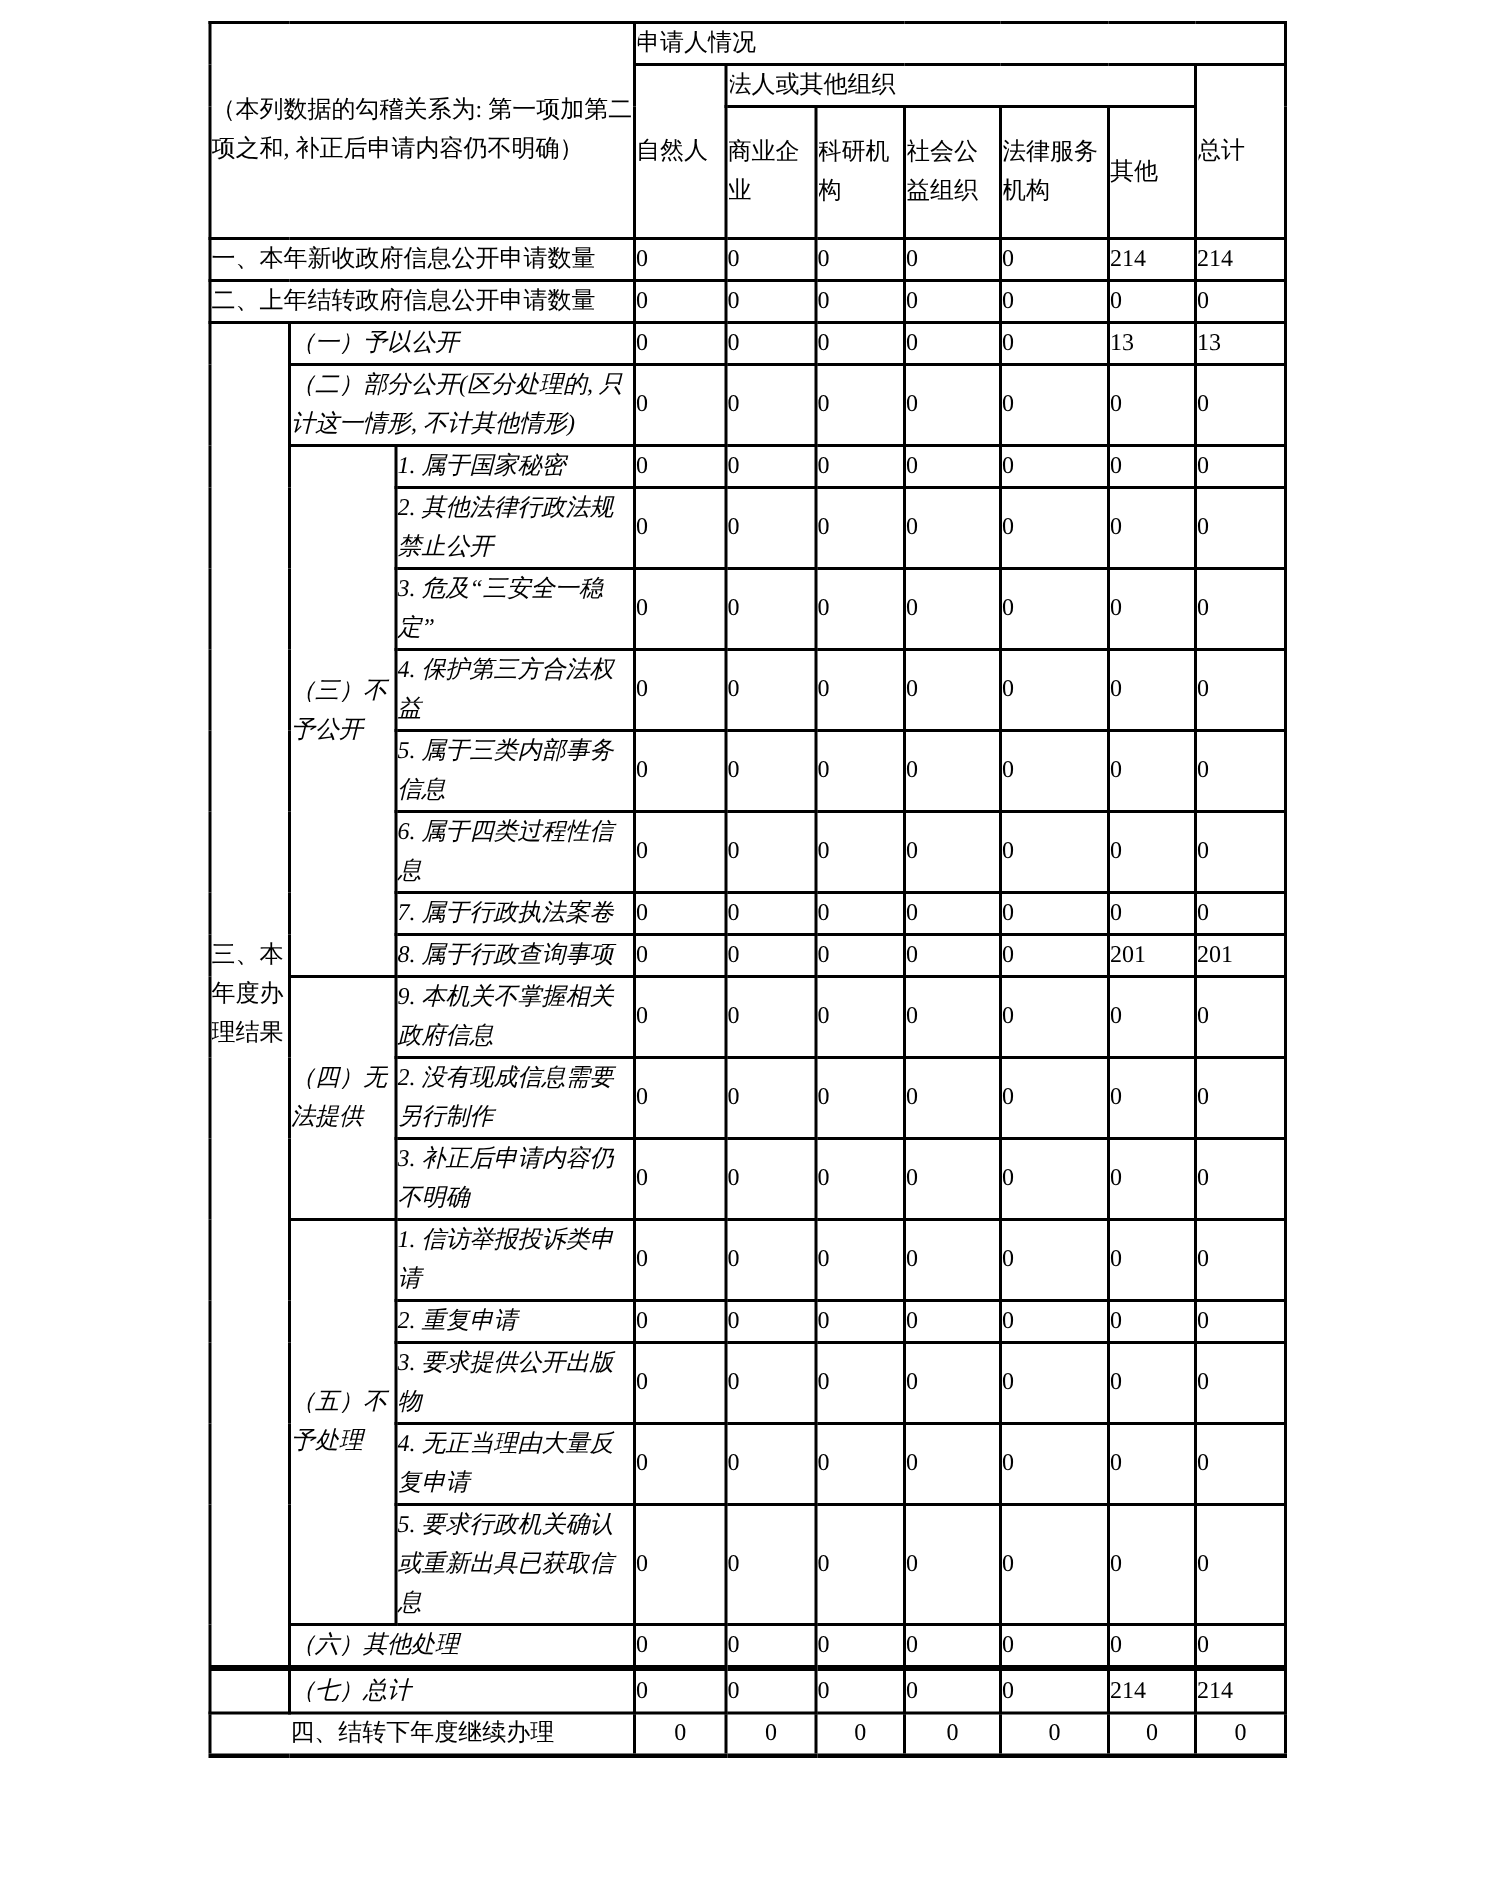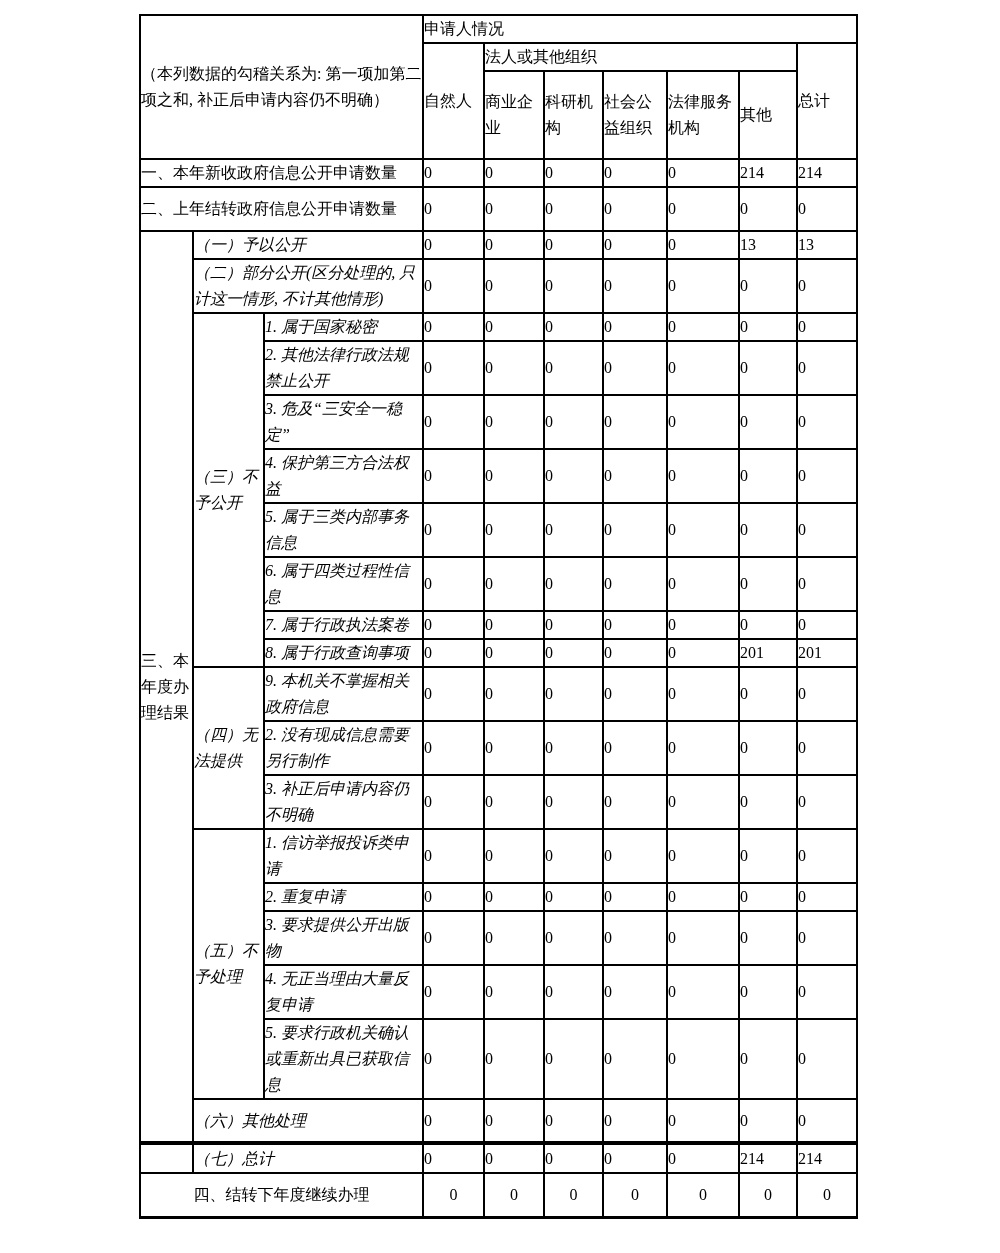--- a/index.html
+++ b/index.html
@@ -2,31 +2,31 @@
 <html><head>
 <meta charset="utf-8">
 <style>
   html,body { margin:0; padding:0; background:#ffffff; }
   body { width:1000px; height:1253px; font-family:"Liberation Serif","DejaVu Serif",serif; color:#000; }
   .page { position:relative; width:1000px; height:1253px; background:#fff; overflow:hidden; }
   table.rpt { position:absolute; left:139px; top:14px; border-collapse:collapse; table-layout:fixed; width:717px; }
   table.rpt td { border:2px solid #000; font-size:16px; line-height:26px; vertical-align:middle; padding:0; word-break:break-all; overflow:hidden; }
   
   .corner { padding:4px 8px; }
-  .hc  { padding-left:10px; }          
+  .hc  { padding-left:10px;border-radius:14px; }          
   .hc2 { padding-left:16px; }          
   .lab { padding-left:7px; padding-right:4px; }                    
   .sec { padding:0 8px;margin-top:48px; }                                          
   .kai { font-style:italic; }                                      
   .sub { padding-left:12px; padding-right:4px;margin-left:18px; }                   
   .grp { padding-left:5px; padding-right:2px; vertical-align:middle; } 
   .itm { padding-left:7px; padding-right:4px;margin-top:11px; }                    
   .v   { padding-left:8px; font-style:normal; }                    
   
-  tr.h26 { height:26px; } tr.h27 { height:27px; } tr.h28 { height:44px; }
+  tr.h26 { height:26px; } tr.h27 { height:27px; } tr.h28 { height:28px; }
   tr.h30 { height:30px;padding-left:19px; } tr.h88 { height:88px; }
   
   tr.sep td  { border-top:4px solid #000; }
   tr.last td { border-bottom:3px solid #000;text-align:center; }
 </style>
 </head>
 <body>
 
 <div class="page">
   <table class="rpt">

